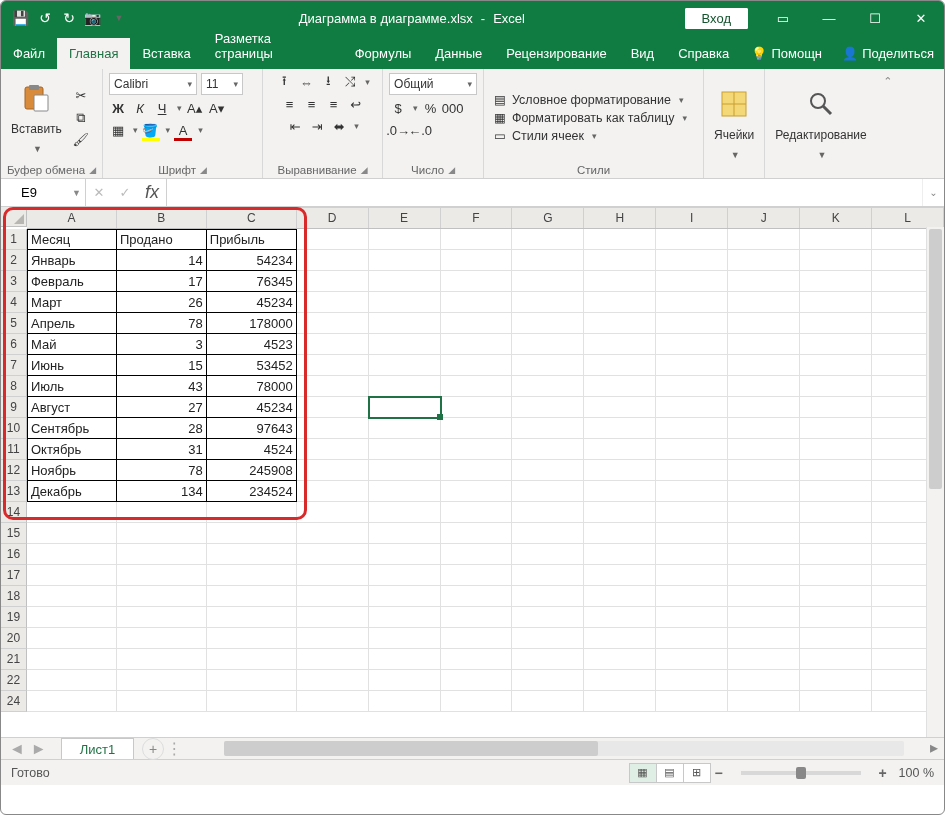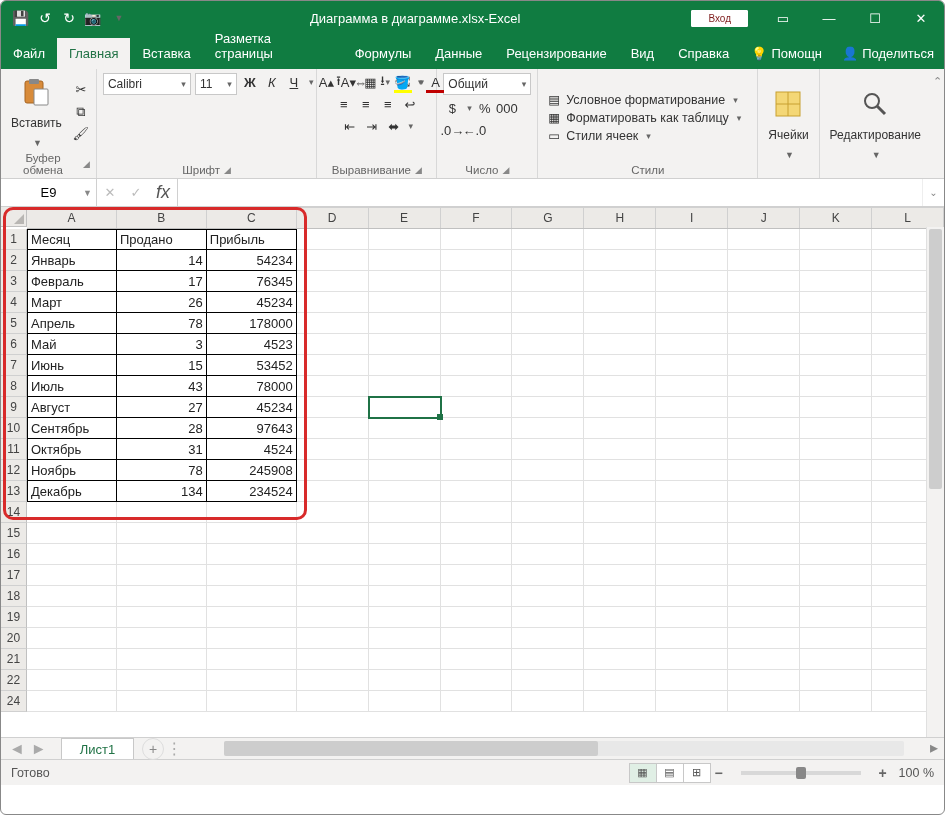--- a/index.html
+++ b/index.html
@@ -2,23 +2,23 @@
 <html><head>
 <meta charset="utf-8">
 <style>
   * { box-sizing: border-box; margin: 0; padding: 0; font-family: "Segoe UI", Arial, sans-serif; }
   body { background: #fff; width: 945px; height: 815px; overflow: hidden; border: 1px solid #888; border-radius: 6px; position: relative; }
 
   
   .titlebar { background: #107c41; height: 34px; display: flex; align-items: center; color: #fff; font-size: 13px; }
   .qat { display: flex; align-items: center; gap: 8px; padding: 0 12px; }
   .qat-icon { width: 16px; height: 16px; display: flex; align-items: center; justify-content: center; color:#fff; font-size:14px;}
-  .titlebar-center { flex: 1; display: flex; align-items: flex-start; justify-content: center; gap: 0; }
+  .titlebar-center { flex: 1; display: flex; align-items: flex-start; justify-content: center; gap: 8px; }
   .titlebar-right { display: flex; align-items: center; gap: 0; }
-  .signin { border: 1px solid #fff; background: #fff; color: #7f1d1d; padding: 2px 16px; font-size: 10px; margin-right: 12px; border-radius:1px;}
+  .signin { border: 1px solid #fff; background: #fff; color: #14532d; padding: 2px 16px; font-size: 13px; margin-right: 12px; border-radius:1px;}
   .win-btn { width: 46px; height: 34px; display: flex; align-items: center; justify-content: center; font-size: 13px; color:#fff;}
 
   
   .tabs { background: #107c41; height: 34px; display: flex; align-items: flex-end; color: #fff; font-size: 13px; }
   .tab { padding: 8px 12px; cursor: pointer; }
   .tab.active { background: #f3f2f1; color: #217346; }
   .tab-spacer { flex: 1; }
   .tab-help { padding: 8px 10px; display: flex; align-items: center; gap: 4px; }
 
   
@@ -36,21 +36,21 @@
   .combo.sm { width:42px;}
   .bold { font-weight:bold;}
   .italic { font-style:italic;}
   .underline { text-decoration:underline;}
   .styles-list { display:flex; flex-direction:column; gap:3px; padding-left:4px;}
   .style-item { display:flex; align-items:center; gap:6px; font-size:12.5px;}
   .carets { font-size:9px; color:#666; margin-left:2px;}
 
   
   .fx-bar { height: 28px; border-bottom: 1px solid #d0d0d0; display: flex; align-items: stretch; background:#fff;}
-  .name-box { width: 96px; border-right: 1px solid #d0d0d0; display: flex; align-items: center; padding: 0 20px; font-size: 13px; position:relative;justify-content:center;}
+  .name-box { width: 85px; border-right: 1px solid #d0d0d0; display: flex; align-items: center; padding: 0 20px; font-size: 13px; position:relative;}
   .name-caret { position:absolute; right:4px; font-size:9px; color:#888;}
   .fx-btns { display:flex; align-items:center; border-right:1px solid #d0d0d0;}
   .fx-btn { width:26px; display:flex; align-items:center; justify-content:center; color:#bbb; font-size:13px;}
   .fx-label { width:28px; display:flex; align-items:center; justify-content:center; font-style:italic; font-size:18px; color:#555;}
   .fx-input { flex:1; padding:0 6px; display:flex; align-items:center; font-size:13px;}
   .fx-expand { width:22px; display:flex; align-items:center; justify-content:center; color:#888; font-size:10px; border-left:1px solid #eee;}
 
   
   .grid-wrap { position:relative; height: 530px; overflow:hidden;}
   .colheads { display:flex; margin-left:26px; background:#eceae7; border-top:1px solid #d0d0d0; border-bottom:1px solid #c0c0c0;}
@@ -158,21 +158,21 @@
         <span class="mini">🖌</span>
       </div>
     </div>
     <div class="group-label">
         <span>Буфер обмена</span>
         <span class="dlg">◢</span>
       </div>
   </div>
 
   <div class="group" style="min-width:160px;">
-    <div class="group-body" style="flex-direction:row; align-items:flex-start; gap:4px;">
+    <div class="group-body" style="flex-direction:column; align-items:flex-start; gap:4px;">
       <div class="small-row">
         <div class="combo" style="width:88px;">
             <span>Calibri</span>
             <span class="carets" style="margin-left:auto;">▾</span>
           </div>
         <div class="combo sm">
             <span>11</span>
             <span class="carets" style="margin-left:auto;">▾</span>
           </div>
       </div>

